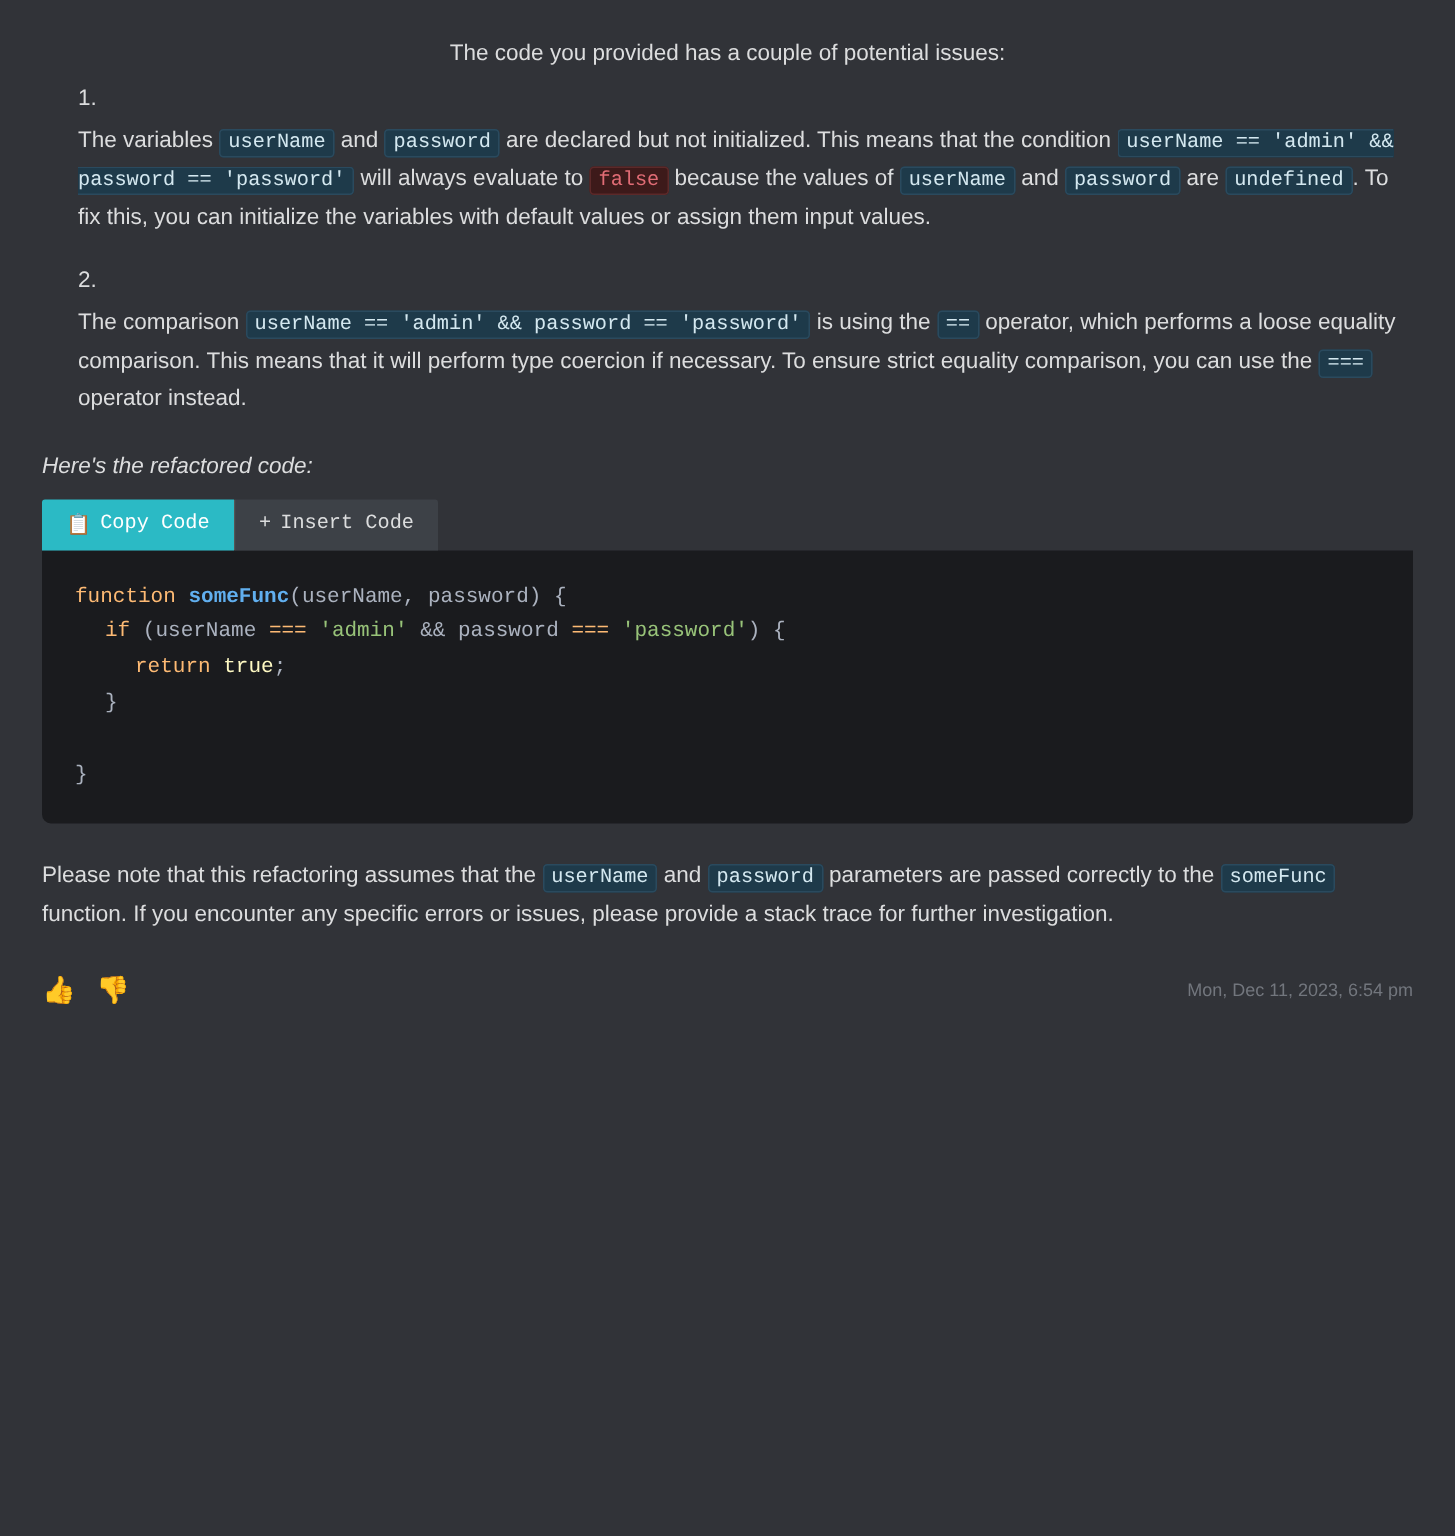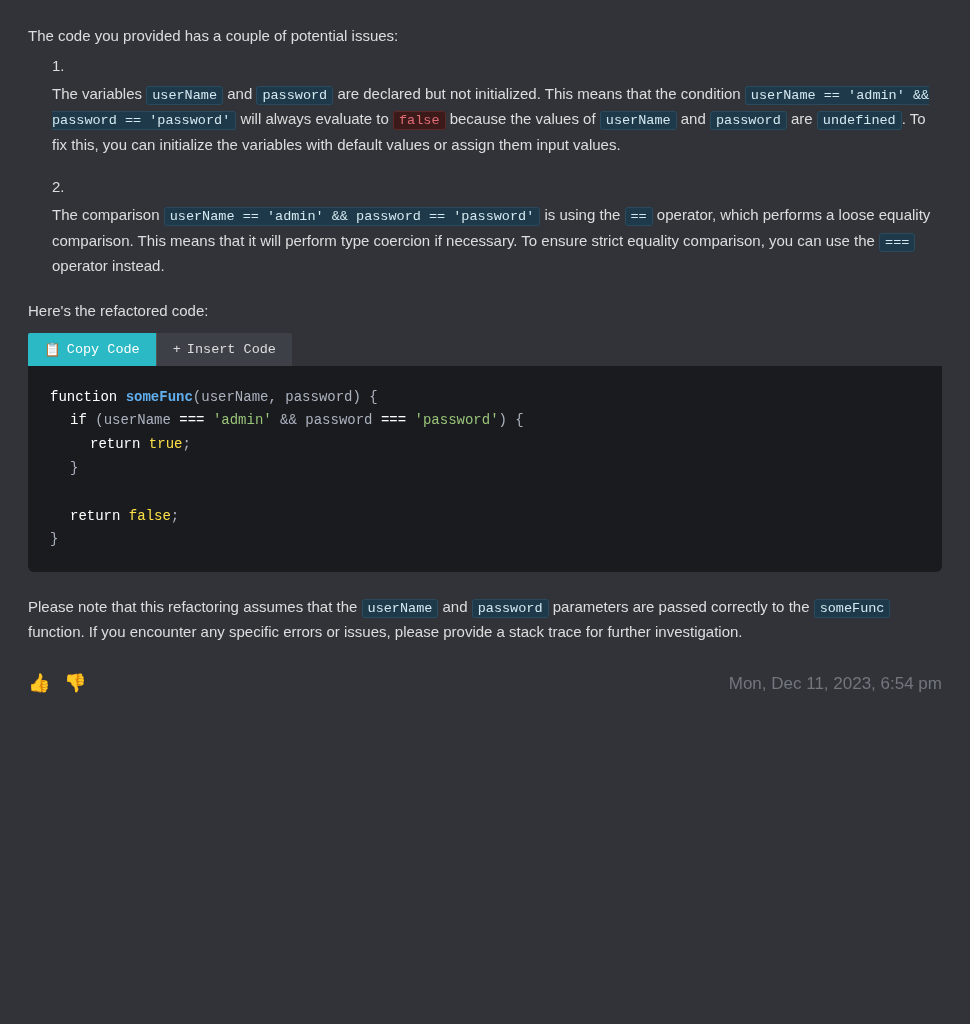--- a/index.html
+++ b/index.html
@@ -15,20 +15,21 @@
     .message-container {
       background-color: #313338;
       padding: 24px 28px 20px 28px;
       max-width: 970px;
       min-height: 1024px;
     }
 
     .text-block {
       margin-bottom: 6px;
       color: #dcddde;
+      text-align: center;
     }
 
     .numbered-list {
       margin-left: 24px;
       margin-bottom: 12px;
     }
 
     .list-item {
       margin-bottom: 18px;
     }
@@ -58,20 +59,21 @@
     code.inline.red {
       background-color: #3d1a1a;
       color: #e06c75;
       border-color: #5c2929;
     }
 
     .section-header {
       margin-top: 20px;
       margin-bottom: 10px;
       color: #dcddde;
+      font-style: italic;
     }
 
     .code-toolbar {
       display: flex;
       align-items: stretch;
       margin-bottom: 0;
     }
 
     .btn-copy {
       background-color: #2bbac5;
@@ -111,25 +113,25 @@
       font-size: 14px;
       line-height: 1.7;
       overflow-x: auto;
     }
 
     .code-line {
       white-space: pre;
       display: block;
     }
 
-    .kw { color: #ffffff; }
+    .kw { color: #fdba74; }
     .fn { color: #61afef; font-weight: 600; }
     .param { color: #abb2bf; }
     .str { color: #98c379; margin-top: 28px; }
-    .bool { color: #fde047; }
+    .bool { color: #fef9c3; }
     .punc { color: #abb2bf; }
     .indent1 { padding-left: 20px; }
     .indent2 { padding-left: 40px; }
 
     .footer-note {
       color: #dcddde;
       margin-top: 23px;
       margin-bottom: 20px;
       line-height: 1.65;
     }
@@ -149,21 +151,21 @@
     }
 
     .feedback-icon {
       cursor: pointer;
       color: #b9bbbe;
       font-size: 18px;
     }
 
     .timestamp {
       color: #72767d;
-      font-size: 17px;
+      font-size: 12px;
     }
   </style>
 </head>
 <body>
 
 <div class="message-container">
 
   <p class="text-block">The code you provided has a couple of potential issues:</p>
 
   <div class="numbered-list">
@@ -196,21 +198,20 @@
       <span>Insert Code</span>
     </button>
   </div>
 
   <div class="code-block-wrapper">
     <span class="code-line"><span class="kw">function</span> <span class="fn">someFunc</span><span class="punc">(</span><span class="param">userName</span><span class="punc">, </span><span class="param">password</span><span class="punc">) {</span></span>
     <span class="code-line indent1"><span class="kw">if</span><span class="punc"> (</span><span class="param">userName</span><span class="punc"> </span><span class="kw">===</span><span class="punc"> </span><span class="str">'admin'</span><span class="punc"> &amp;&amp; </span><span class="param">password</span><span class="punc"> </span><span class="kw">===</span><span class="punc"> </span><span class="str">'password'</span><span class="punc">) {</span></span>
     <span class="code-line indent2"><span class="kw">return</span><span class="punc"> </span><span class="bool">true</span><span class="punc">;</span></span>
     <span class="code-line indent1"><span class="punc">}</span></span>
     <span class="code-line">&nbsp;</span>
-    <span class="code-line indent1"><span class="kw">return</span><span class="punc"> </span><span class="bool">false</span><span class="punc">;</span></span>
     <span class="code-line"><span class="punc">}</span></span>
   </div>
 
   <p class="footer-note">
     Please note that this refactoring assumes that the <code class="inline">userName</code> and <code class="inline">password</code> parameters are passed correctly to the <code class="inline">someFunc</code> function. If you encounter any specific errors or issues, please provide a stack trace for further investigation.
   </p>
 
   <div class="feedback-row">
     <div class="feedback-icons">
       <span class="feedback-icon">👍</span>

